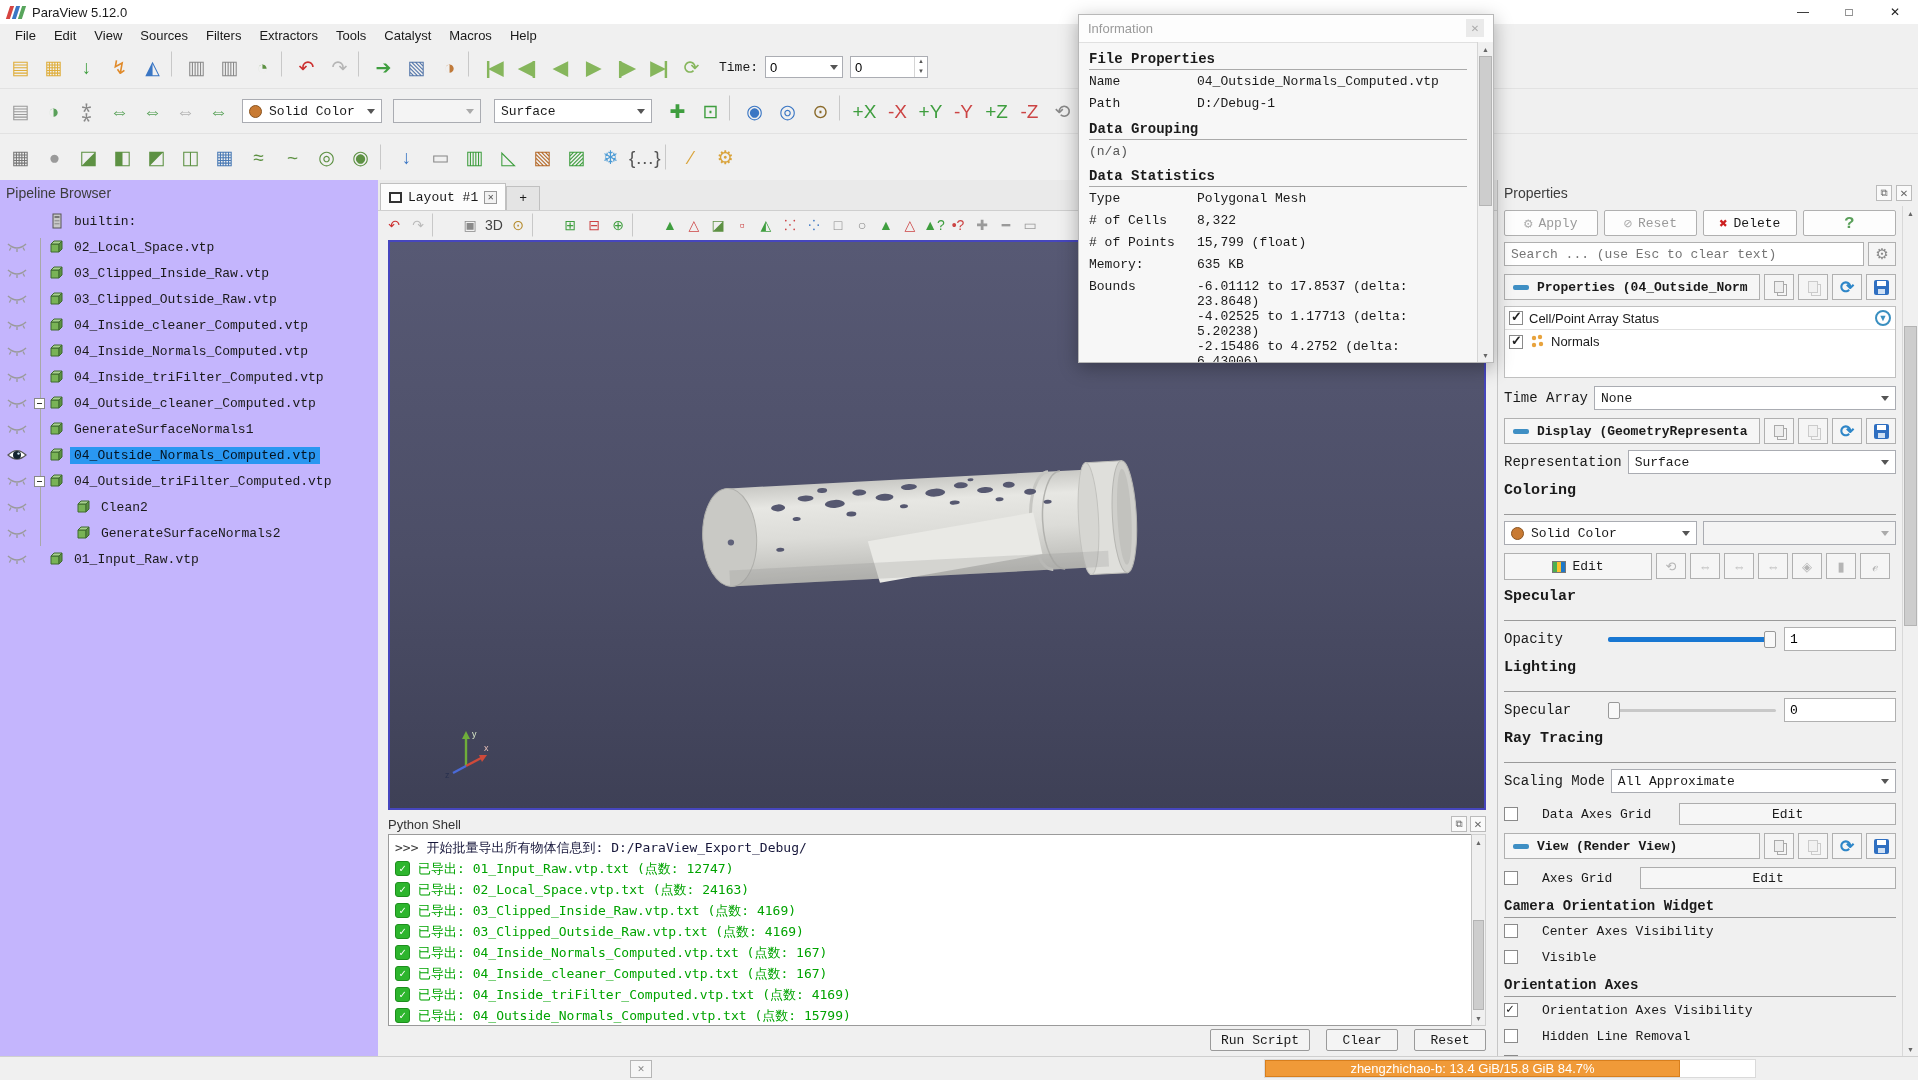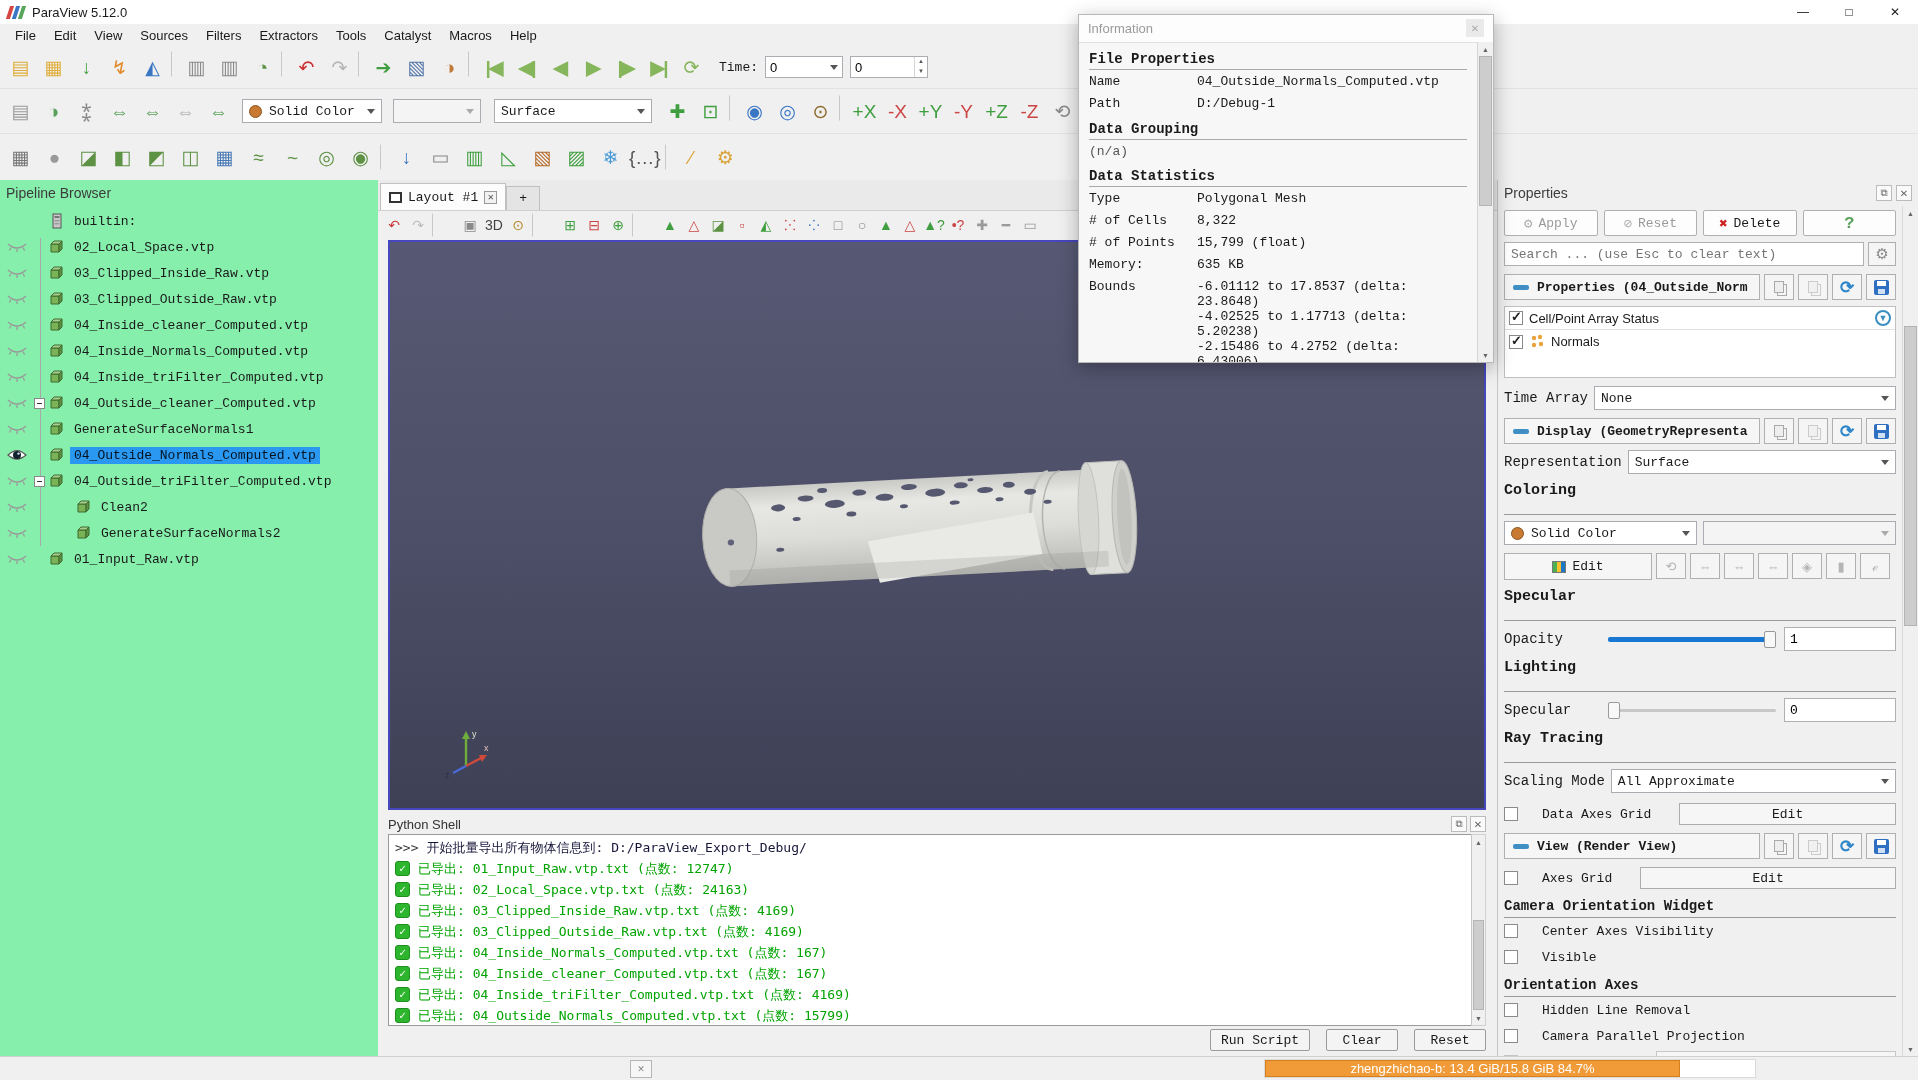--- a/index.html
+++ b/index.html
@@ -39,21 +39,21 @@
   .combo { height:24px; background:#fff; border:1px solid #aaacb2; display:flex; align-items:center;
            padding:0 6px; font-family:"Liberation Mono","DejaVu Sans Mono",monospace; font-size:13px; position:relative; }
   .combo .cArrow { margin-left:auto; width:0; height:0; border-left:4px solid transparent; border-right:4px solid transparent; border-top:5px solid #555; }
   .combo.disabled { background:#f4f4f4; }
   .swatch { width:13px; height:13px; border-radius:50%; background:#c87a33; border:1px solid #8a5420; margin-right:7px; }
 
   
   #main { position:absolute; top:180px; left:0; right:0; bottom:24px; }
 
   
-  #pipeline-panel { position:absolute; left:0; top:0; width:440px; bottom:0; background:#86efac; border-right:1px solid #c6c6c6; }
+  #pipeline-panel { position:absolute; left:0; top:0; width:440px; bottom:0; background:#c4b5fd; border-right:1px solid #c6c6c6; }
   .panel-head { height:26px; display:flex; align-items:center; padding:0 6px; color:#3c3c3c; font-size:14px; }
   .panel-head .ph-btns { margin-left:auto; display:flex; gap:4px; }
   .ph-btn { width:16px; height:16px; display:flex; align-items:center; justify-content:center; font-size:10px; color:#666; border:1px solid #bbb; background:#fafafa; }
   #ptree { position:relative; padding-top:2px; }
   #ptree::before { content:""; position:absolute; left:40px; top:32px; width:1px; height:308px; background:#a8a8a8; }
   .prow { height:26px; display:flex; align-items:center; position:relative; font-family:"Liberation Mono","DejaVu Sans Mono",monospace; font-size:13px; }
   .prow .eye { width:34px; display:flex; justify-content:center; flex-shrink:0; }
   .prow .eye svg { display:none; }
   .prow.eye-closed .eye .eyeC { display:block; }
   .prow.eye-open .eye .eyeO { display:block; }
@@ -1144,20 +1144,25 @@
           <div class="opt">
     <span class="chk"></span>
     <span class="olabel">Visible</span>
 
   </div>
           <div class="opt header">
 
     <span class="olabel">Orientation Axes</span>
 
   </div>
+          <div class="opt checked">
+    <span class="chk"></span>
+    <span class="olabel">Orientation Axes Visibility</span>
+
+  </div>
           <div class="opt">
     <span class="chk"></span>
     <span class="olabel">Hidden Line Removal</span>
 
   </div>
           <div class="opt">
     <span class="chk"></span>
     <span class="olabel">Camera Parallel Projection</span>
 
   </div>

